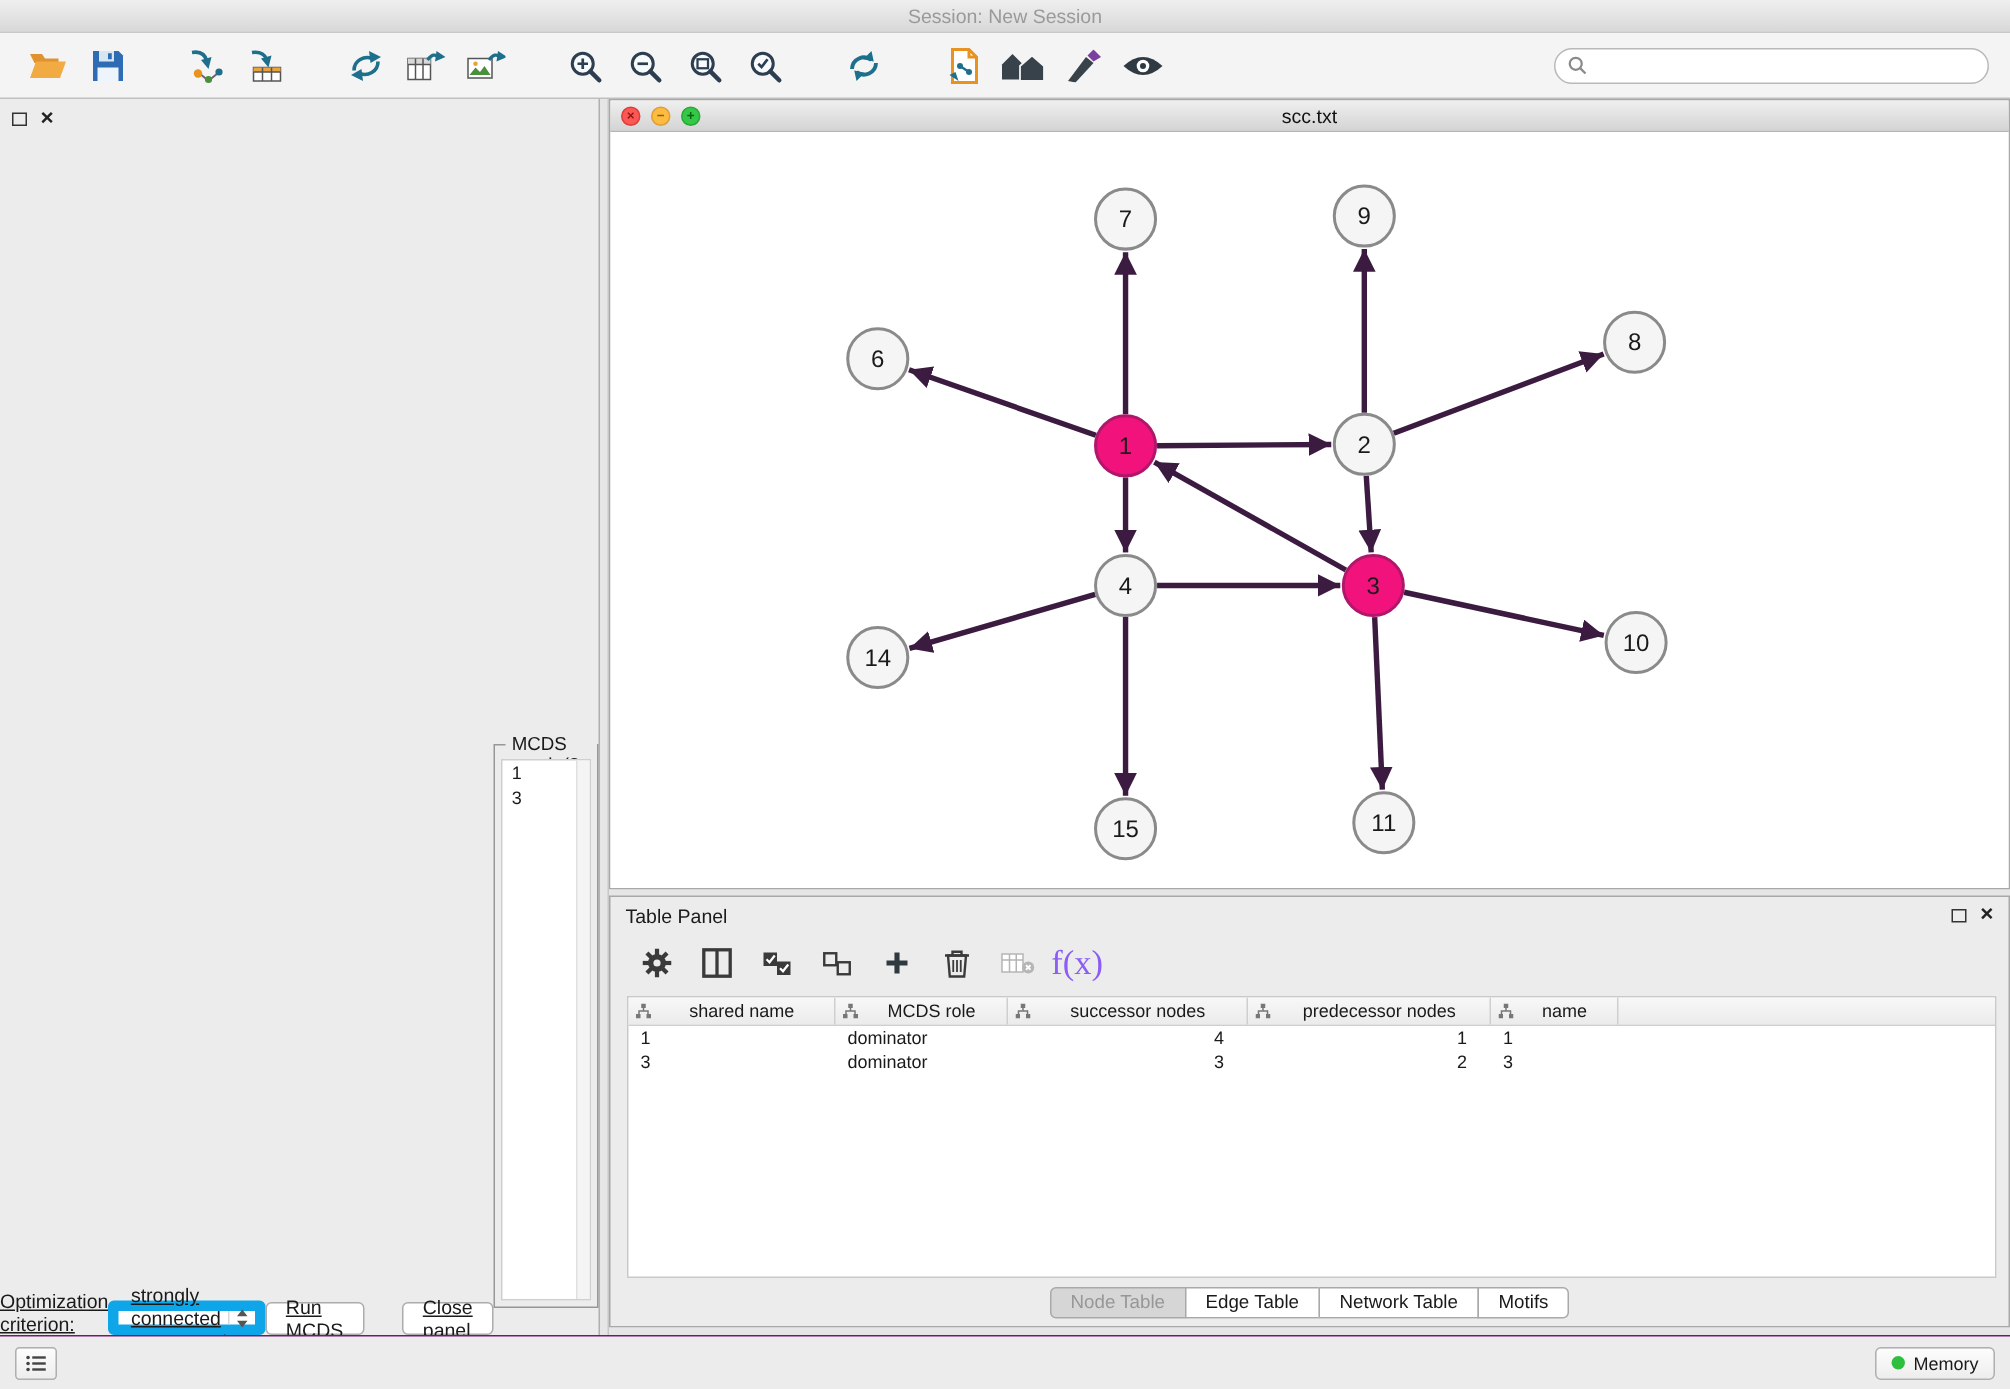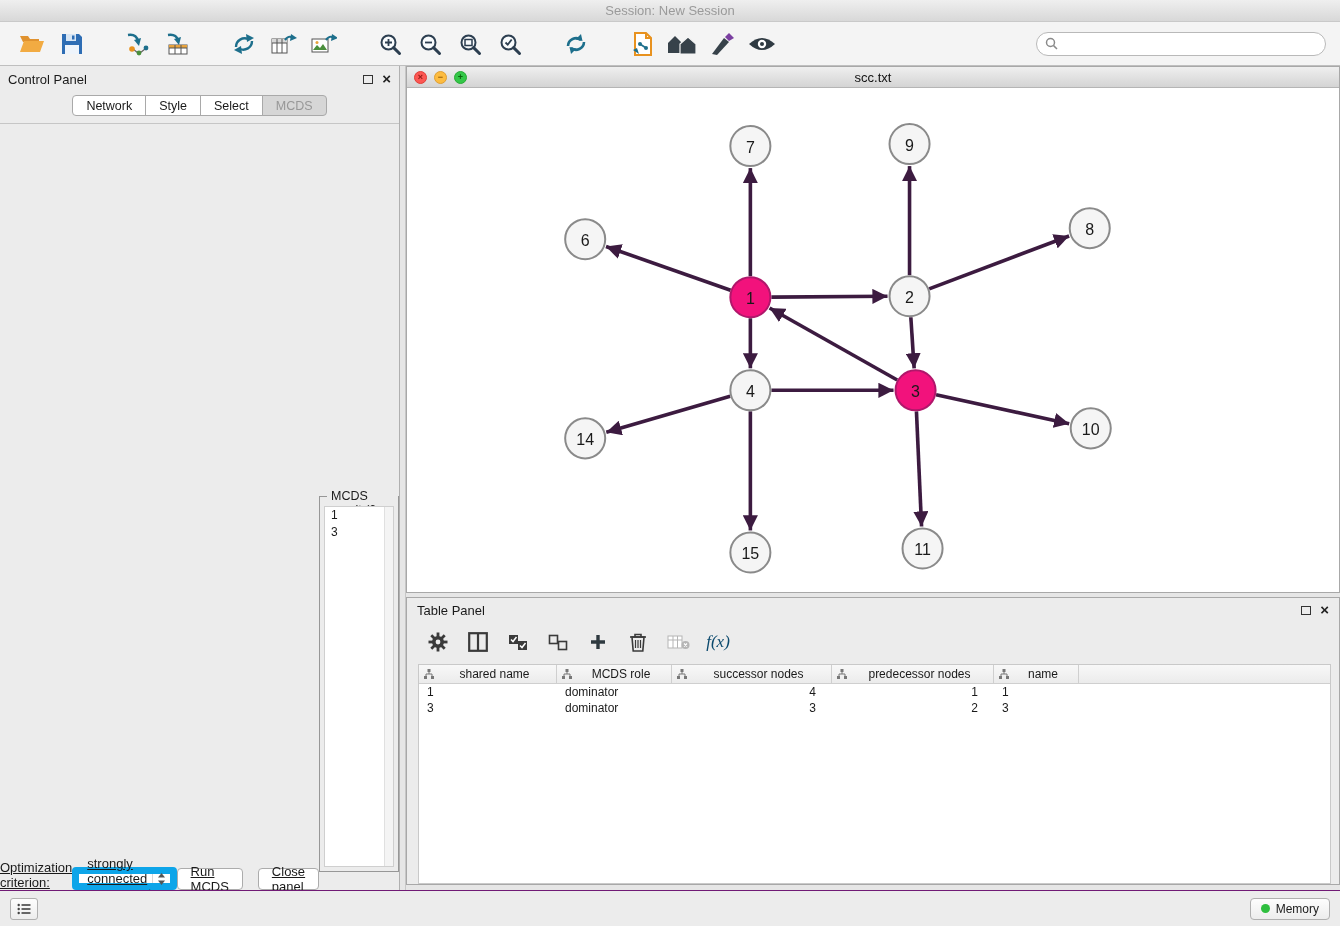--- a/index.html
+++ b/index.html
@@ -35,21 +35,21 @@
          border:1px solid #a9a9a9; margin-left:-1px; }
   .seg:first-child { border-radius:4px 0 0 4px; margin-left:0; }
   .seg:last-child { border-radius:0 4px 4px 0; }
   .seg.active { background:#d6d6d6; color:#979797; }
   .cp-body { flex:1; display:flex; align-items:flex-end; padding-top:14px;text-decoration:underline; }
   .opt-label { font-size:13px; }
   .dropdown { width:310px; height:23px; margin-top:9px; background:#fff; border:7px solid #0ea5e9; border-radius:4px;
               display:flex; align-items:center; font-size:13px; }
   .dropdown .dd-text { flex:1; padding-left:8px; }
   .dropdown .dd-stepper { width:18px; height:100%; display:flex; align-items:center; justify-content:center; border-left:1px solid #d7d7d7; }
-  .btn-row { margin-top:13px; display:flex; gap:15px; }
+  .btn-row { margin-top:13px; display:flex; gap:25px; }
   .btn { height:22px; padding:0 13px; background:#fff; border:1px solid #acacac; border-radius:4px; font-size:13px;
          display:flex; align-items:center; }
   .cp-spacer { flex:1; }
   .result-group { width:378px; height:376px; margin-bottom:18px; border:1px solid #979797; position:relative; }
   .result-legend { position:absolute; top:-8px; left:7px; background:#ececec; padding:0 4px; font-size:12.5px; }
   .result-list { position:absolute; left:4px; right:4px; top:9px; bottom:4px; background:#fff; border:1px solid #cfcfcf; }
   .result-item { font-size:12px; padding:1px 6px; line-height:15px; }
   .result-scroll { position:absolute; top:0; bottom:0; right:0; width:9px; background:#f4f4f4; border-left:1px solid #e0e0e0; }
 
   
@@ -67,21 +67,21 @@
   .net-body svg { display:block; width:100%; height:100%; }
   .hsplit { height:4px; background:#e6e6e6; }
   .right-filler { flex:1; background:#e6e6e6; }
 
   
   .table-panel { height:288px; border:1px solid #a8a8a8; background:#ececec; display:flex; flex-direction:column; }
   .tp-header { height:24px; display:flex; align-items:center; padding:0 10px; font-size:13px; }
   .tp-header .ph-title { flex:1; }
   .tp-toolbar { height:40px; display:flex; align-items:center; padding-left:18px; gap:14px; }
   .tp-tbtn { width:26px; height:30px; display:flex; align-items:center; justify-content:center; }
-  .fx { font-family:"Liberation Serif","DejaVu Serif",serif; font-style:italic; font-size:17px; color:#0c4a6e; }
+  .fx { font-family:"Liberation Serif","DejaVu Serif",serif; font-size:23px; color:#8b5cf6; }
   .tablewrap { flex:1; margin:2px 8px 0 11px; background:#fff; border:1px solid #c9c9c9; overflow:hidden; }
   .thead { display:flex; height:19px; background:linear-gradient(#f8f8f8,#ebebeb); border-bottom:1px solid #cfcfcf; }
   .th { display:flex; align-items:center; border-right:1px solid #cfcfcf; font-size:12px; padding:0 3px; }
   .th svg { margin:0 2px; flex:none; }
   .th span { flex:1; text-align:center; }
   .trow { display:flex; height:16px; font-size:12px; align-items:center; }
   .td { padding:0 8px; overflow:hidden; white-space:nowrap; }
   .ar { text-align:right; padding-right:16px; }
   .tp-tabs { height:32px; display:flex; align-items:center; justify-content:center; }
 
@@ -245,29 +245,22 @@
           <line x1="8.6" y1="8.6" x2="12" y2="12" stroke="#8a8a8a" stroke-width="1.5"></line>
         </svg>
       <input type="text" value="" style="">
     </div>
   </div>
 
   <div class="content">
 
     <div class="control-panel">
       <div class="cp-header">
-        <span class="ph-title">Control Panel</span>
         <span class="panel-float"></span>
         <span class="panel-close">×</span>
-      </div>
-      <div class="seg-row">
-        <span class="seg">Network</span>
-        <span class="seg">Style</span>
-        <span class="seg">Select</span>
-        <span class="seg active">MCDS</span>
       </div>
       <div class="cp-body">
         <div class="opt-label">Optimization criterion:</div>
         <div class="dropdown">
           <span class="dd-text">strongly connected component</span>
           <span class="dd-stepper">
             <svg width="9" height="14" viewBox="0 0 9 14">
                 <path d="M4.5 1 L8 5.5 H1z" fill="#555"></path>
                 <path d="M4.5 13 L1 8.5 H8z" fill="#555"></path>
               </svg>
@@ -472,20 +465,26 @@
             <div class="td" style="width:85px">1</div>
           </div>
           <div class="trow">
             <div class="td" style="width:138px">3</div>
             <div class="td" style="width:115px">dominator</div>
             <div class="td ar" style="width:160px">3</div>
             <div class="td ar" style="width:162px">2</div>
             <div class="td" style="width:85px">3</div>
           </div>
         </div>
+        <div class="tp-tabs">
+          <span class="seg active">Node Table</span>
+          <span class="seg">Edge Table</span>
+          <span class="seg">Network Table</span>
+          <span class="seg">Motifs</span>
+        </div>
       </div>
 
       <div class="right-filler"></div>
     </div>
   </div>
 
   <div class="statusbar">
     <div class="list-btn">
       <svg width="14" height="12" viewBox="0 0 14 12">
           <circle cx="1.7" cy="2" r="1.2" fill="#444"></circle>

